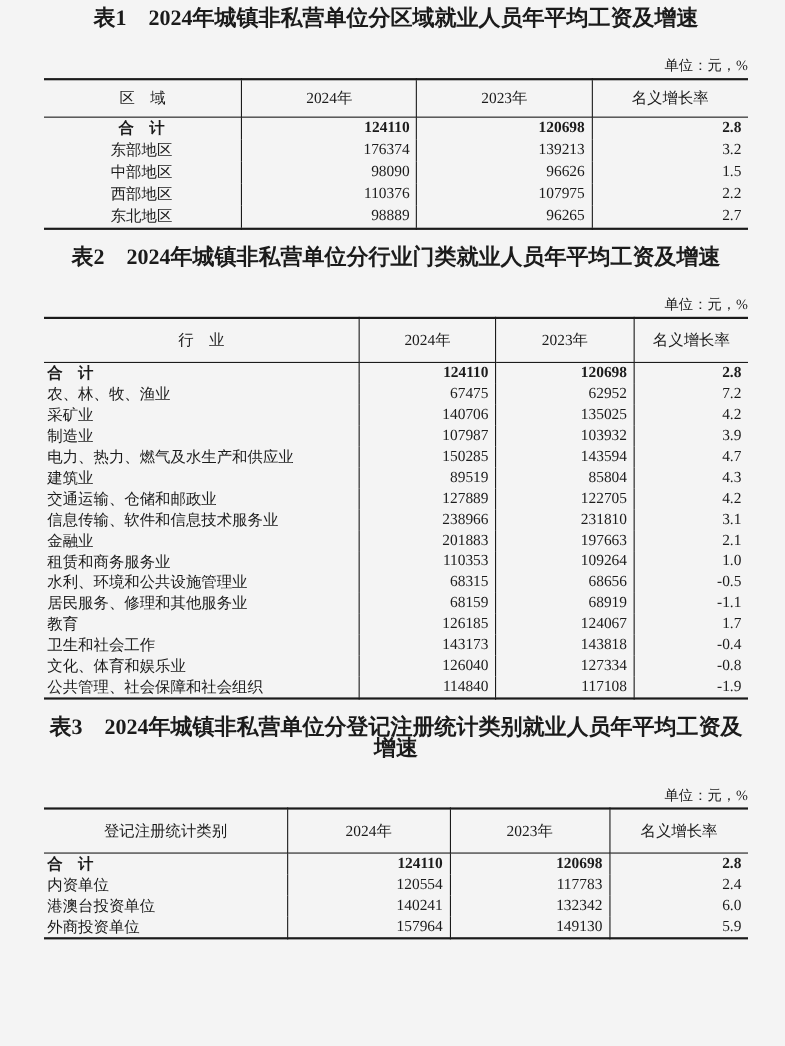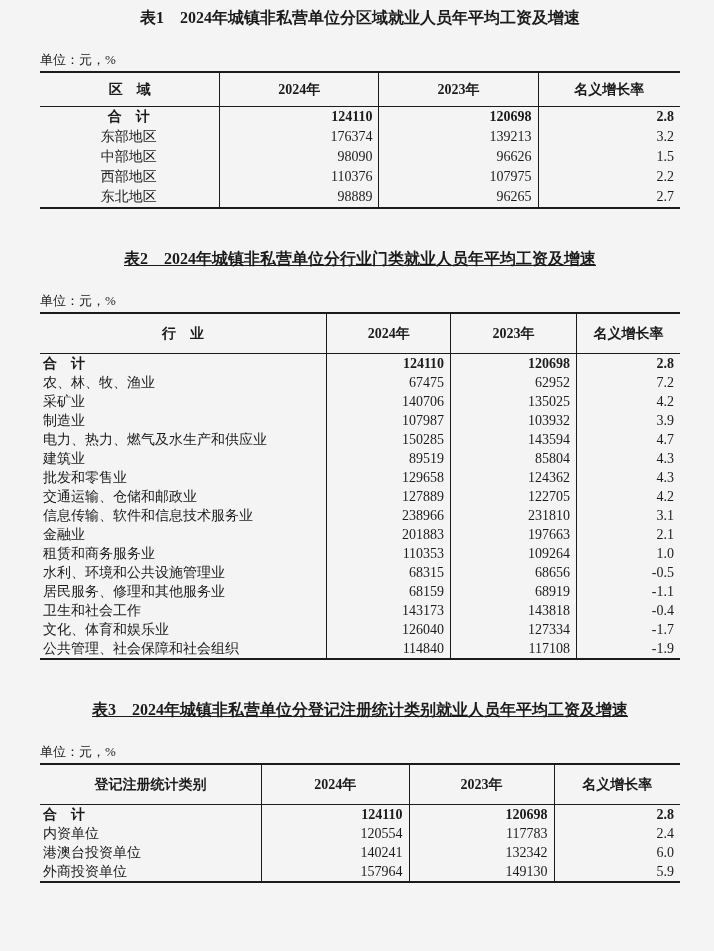--- a/index.html
+++ b/index.html
@@ -7,45 +7,45 @@
     width:714px;height:951px;
     background:#f4f4f4;
     color:#1b1b1b;
     font-family:"Liberation Serif","DejaVu Serif",serif;
     overflow:hidden;
   }
   .section{padding:0 34px 0 40px;}
   .tbl-title{
     margin:0;
     text-align:center;
-    font-size:16px;
+    font-size:20px;
     line-height:19px;
     font-weight:bold;
     color:#1b1b1b;
   }
   .section-1 .tbl-title{padding-top:8px;}
   .section-2 .tbl-title,
-  .section-3 .tbl-title{padding-top:40px;text-decoration:underline;}
+  .section-3 .tbl-title{padding-top:16px;}
   .unit-label{
     margin-top:25px;
     margin-bottom:4px;
-    text-align:left;
+    text-align:right;
     font-size:13px;
     line-height:15px;
   }
   table.stat-table{
     width:100%;
     border-collapse:collapse;
     table-layout:fixed;
     border-top:2.5px solid #1b1b1b;
     border-bottom:2.5px solid #1b1b1b;
     font-size:14px;
   }
   .stat-table th{
-    font-weight:bold;
+    font-weight:normal;
     text-align:center;
     border-bottom:1.5px solid #1b1b1b;
     font-size:14px;
   }
   .stat-table th:not(:last-child),
   .stat-table td:not(:last-child){
     border-right:1px solid #1b1b1b;
   }
   .stat-table td{
     padding:0 6px 0 0;
@@ -168,26 +168,20 @@
             <td class="num col3">143594</td>
             <td class="num col4">4.7</td>
           </tr>
           <tr>
             <td class="label col1">建筑业</td>
             <td class="num col2">89519</td>
             <td class="num col3">85804</td>
             <td class="num col4">4.3</td>
           </tr>
           <tr>
-            <td class="label col1">批发和零售业</td>
-            <td class="num col2">129658</td>
-            <td class="num col3">124362</td>
-            <td class="num col4">4.3</td>
-          </tr>
-          <tr>
             <td class="label col1">交通运输、仓储和邮政业</td>
             <td class="num col2">127889</td>
             <td class="num col3">122705</td>
             <td class="num col4">4.2</td>
           </tr>
           <tr>
             <td class="label col1">信息传输、软件和信息技术服务业</td>
             <td class="num col2">238966</td>
             <td class="num col3">231810</td>
             <td class="num col4">3.1</td>
@@ -210,30 +204,36 @@
             <td class="num col3">68656</td>
             <td class="num col4">-0.5</td>
           </tr>
           <tr>
             <td class="label col1">居民服务、修理和其他服务业</td>
             <td class="num col2">68159</td>
             <td class="num col3">68919</td>
             <td class="num col4">-1.1</td>
           </tr>
           <tr>
+            <td class="label col1">教育</td>
+            <td class="num col2">126185</td>
+            <td class="num col3">124067</td>
+            <td class="num col4">1.7</td>
+          </tr>
+          <tr>
             <td class="label col1">卫生和社会工作</td>
             <td class="num col2">143173</td>
             <td class="num col3">143818</td>
             <td class="num col4">-0.4</td>
           </tr>
           <tr>
             <td class="label col1">文化、体育和娱乐业</td>
             <td class="num col2">126040</td>
             <td class="num col3">127334</td>
-            <td class="num col4">-1.7</td>
+            <td class="num col4">-0.8</td>
           </tr>
           <tr>
             <td class="label col1">公共管理、社会保障和社会组织</td>
             <td class="num col2">114840</td>
             <td class="num col3">117108</td>
             <td class="num col4">-1.9</td>
           </tr>
         </tbody>
       </table>
   </div>

